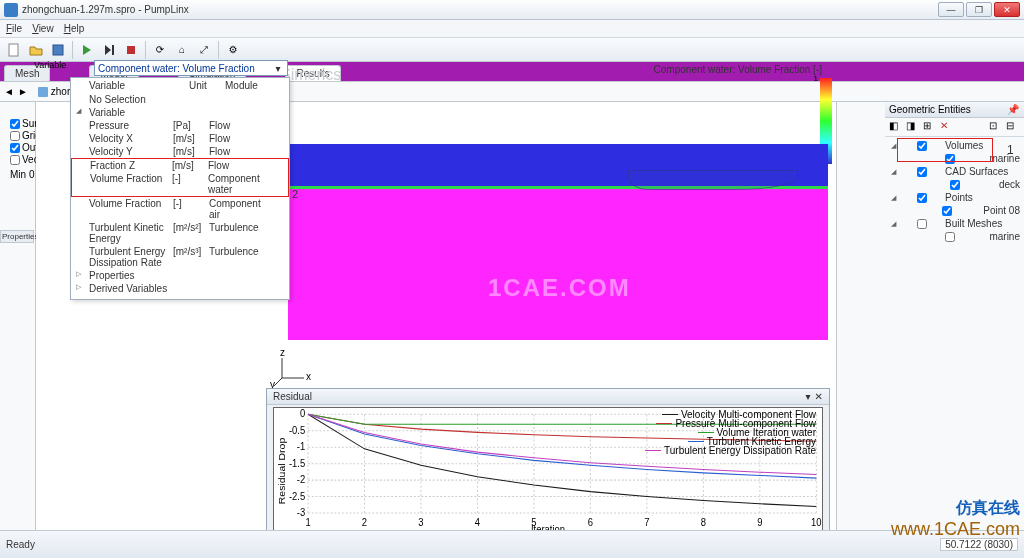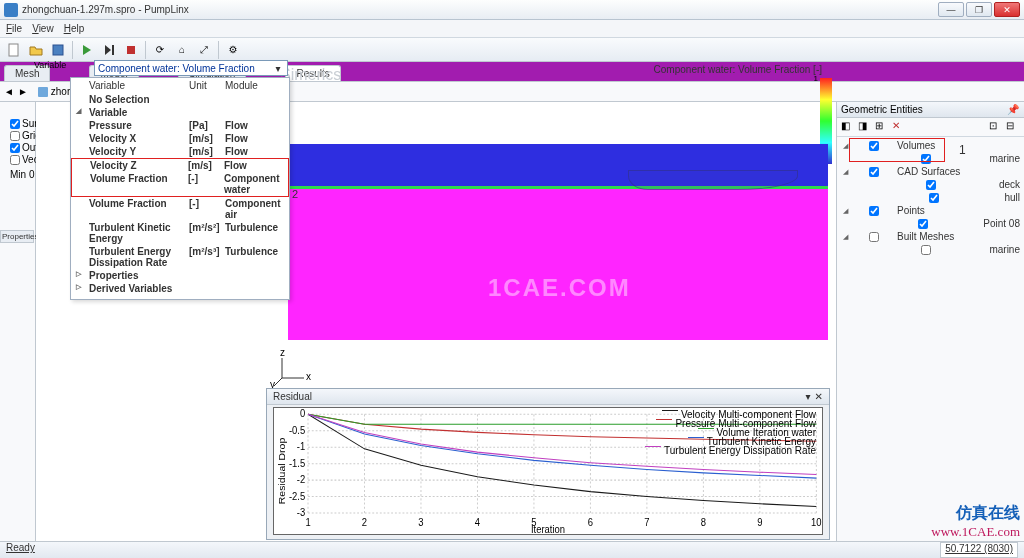--- a/index.html
+++ b/index.html
@@ -33,21 +33,21 @@
 
 .leftcol { width: 36px; border-right: 1px solid #c0c8d0; background: #f8f9fb; position: relative; }
 
 .leftpanel { position: absolute; top: 0; left: 58px; width: 194px; z-index: 10; }
 .combo { height: 16px; background: #fff; border: 1px solid #7a99b8; display: flex; align-items: center; padding: 0 3px; color: #003399; font-size: 9px; position: absolute; left: 0; top: -42px; width: 194px; }
 .combo .dd { margin-left: auto; width: 12px; text-align: center; color: #333; }
 
 .varpanel { position: absolute; top: -25px; left: -24px; width: 220px; background: #fff; border: 1px solid #a0aec0; box-shadow: 2px 2px 4px rgba(0,0,0,0.15); z-index: 20; padding-bottom: 4px; }
 .varhead { display: flex; padding: 2px 6px 2px 18px; font-size: 9px; color: #333; }
 .varhead .c1 { flex: 1; } .varhead .c2 { width: 36px; } .varhead .c3 { width: 58px; }
-.varrow { display: flex; padding: 1px 6px 1px 18px; font-size: 9px; color: #333; position: relative; font-weight: bold; }
+.varrow { display: flex; padding: 1px 22px 1px 18px; font-size: 9px; color: #333; position: relative; }
 .varrow .c1 { flex: 1; } .varrow .c2 { width: 36px; } .varrow .c3 { width: 58px; }
 .varrow.group::before { content: "◢"; position: absolute; left: 5px; color: #666; font-size: 7px; }
 .varrow.collapsed::before { content: "▷"; position: absolute; left: 5px; color: #666; font-size: 7px; }
 .redbox1 { border: 1px solid #e02020; }
 .annot2 { position: absolute; left: 256px; top: 86px; color: #333; font-size: 11px; z-index: 25; }
 
 .leftchecks { position: absolute; top: 16px; left: 10px; font-size: 9px;}
 .chk { display: flex; align-items: center; gap: 2px; margin-bottom: 1px;}
 .chk input { width:10px; height:10px;}
 
@@ -71,42 +71,42 @@
 .axis3d { position: absolute; left: 238px; top: 246px; font-size: 9px; color: #333; }
 .axis3d svg { overflow: visible; }
 
 
 .residual { position: absolute; left: 230px; right: 6px; top: 286px; bottom: 2px; border: 1px solid #98a8b8; background: #edf0f4; }
 .residual .rtitle { background: linear-gradient(#f4f7fb,#dfe6ee); padding: 2px 6px; font-size: 9px; color: #333; border-bottom: 1px solid #c0c8d0; display:flex;}
 .residual .rtitle .sp { margin-left:auto; display:flex; gap:4px;}
 .chart { position: absolute; top: 18px; left: 6px; right: 6px; bottom: 4px; background: #fff; border: 1px solid #666; }
 .chart svg { width: 100%; height: 100%; }
 .legend { position: absolute; top: 2px; right: 6px; font-size: 7px; line-height: 9px; text-align: right;}
-.legend div { display: flex; justify-content: flex-end; gap: 3px;}
+.legend div { display: flex; align-items: center; justify-content: flex-end; gap: 3px;}
 .legend .sw { width: 16px; height: 1px; }
 
 
-.rightcol { width: 188px; border-left: 1px solid #c0c8d0; background: #f8f9fb; display:flex; flex-direction:column; }
+.rightcol { width: 188px; border-left: 1px solid #c0c8d0; background: #f8f9fb; display:flex; flex-direction:column;padding-left:48px; }
 .rhdr { background: linear-gradient(#f4f7fb,#dfe6ee); padding: 2px 4px; border-bottom: 1px solid #c0c8d0; display:flex; align-items:center;}
 .rtoolbar { padding: 2px 4px; border-bottom:1px solid #d0d8e0; display:flex; gap:3px;}
 .rtoolbar .ic { width:14px; height:14px; }
 .tree { padding: 2px 4px; font-size: 9px; color: #333; position: relative;}
 .tree .tn { display: flex; align-items: center; gap: 18px; padding: 0 0 0 2px; line-height: 13px;}
 .tree .tn input { width:10px; height:10px;}
 .tree .ind1 { padding-left: 14px; justify-content: space-between; }
 .tree .tw { font-size: 7px; color:#666; width:8px; display:inline-block;}
 .redbox2 { position:absolute; top: 1px; left: 12px; width: 96px; height: 24px; border: 1px solid #e02020;}
 .annot1 { position:absolute; top: 6px; left: 122px; font-size: 12px; color:#333;}
 
-.statusbar { position: absolute; bottom: 0; left: 0; right: 0; height: 17px; background: linear-gradient(#f4f7fb,#e2e8f0); border-top: 1px solid #c0c8d0; display: flex; padding: 0 6px; font-size: 9px; color:#333;text-decoration:underline;}
+.statusbar { position: absolute; bottom: 0; left: 0; right: 0; height: 28px; background: linear-gradient(#f4f7fb,#e2e8f0); border-top: 1px solid #c0c8d0; display: flex; align-items: center; padding: 0 6px; font-size: 9px; color:#333;}
 .statusbar .coord { margin-left: auto; background:#fff; border:1px solid #c0c8d0; padding:0 4px;}
 
 .footerwm { position:absolute; right:4px; bottom:18px; text-align:right; z-index:50;}
 .footerwm .cn { color:#1560b8; font-size:16px; font-weight:bold; font-family:"Microsoft YaHei",sans-serif;}
-.footerwm .url { color:#be185d; font-size:13px; font-family:Liberation Serif, serif;}
+.footerwm .url { color:#a16207; font-size:18px; font-family:Liberation Sans, sans-serif;}
 </style>
 </head>
 <body>
 
 <div class="titlebar">
   <div class="icon"></div>
   <div class="title">zhongchuan-1.297m.spro - PumpLinx</div>
   <div class="winbtns">
     <div class="winbtn">—</div>
     <div class="winbtn">❐</div>
@@ -232,21 +232,21 @@
             <span class="c2">[m/s]</span>
             <span class="c3">Flow</span>
           </div>
         <div class="varrow">
             <span class="c1">Velocity Y</span>
             <span class="c2">[m/s]</span>
             <span class="c3">Flow</span>
           </div>
         <div class="redbox1">
           <div class="varrow">
-              <span class="c1">Velocity Z</span>
+              <span class="c1">Fraction Z</span>
               <span class="c2">[m/s]</span>
               <span class="c3">Flow</span>
             </div>
           <div class="varrow">
               <span class="c1">Volume Fraction</span>
               <span class="c2">[-]</span>
               <span class="c3">Component water</span>
             </div>
         </div>
         <div class="varrow">
@@ -406,25 +406,20 @@
       <div class="tn">
           <span class="tw">◢</span>
           <input type="checkbox" checked="" style="">
           <span>CAD Surfaces</span>
         </div>
       <div class="tn ind1">
           <span class="tw"></span>
           <input type="checkbox" checked="" style="">
           <span>deck</span>
         </div>
-      <div class="tn ind1">
-          <span class="tw"></span>
-          <input type="checkbox" checked="" style="">
-          <span>hull</span>
-        </div>
       <div class="tn">
           <span class="tw">◢</span>
           <input type="checkbox" checked="" style="">
           <span>Points</span>
         </div>
       <div class="tn ind1">
           <span class="tw"></span>
           <input type="checkbox" checked="" style="">
           <span>Point 08</span>
         </div>

